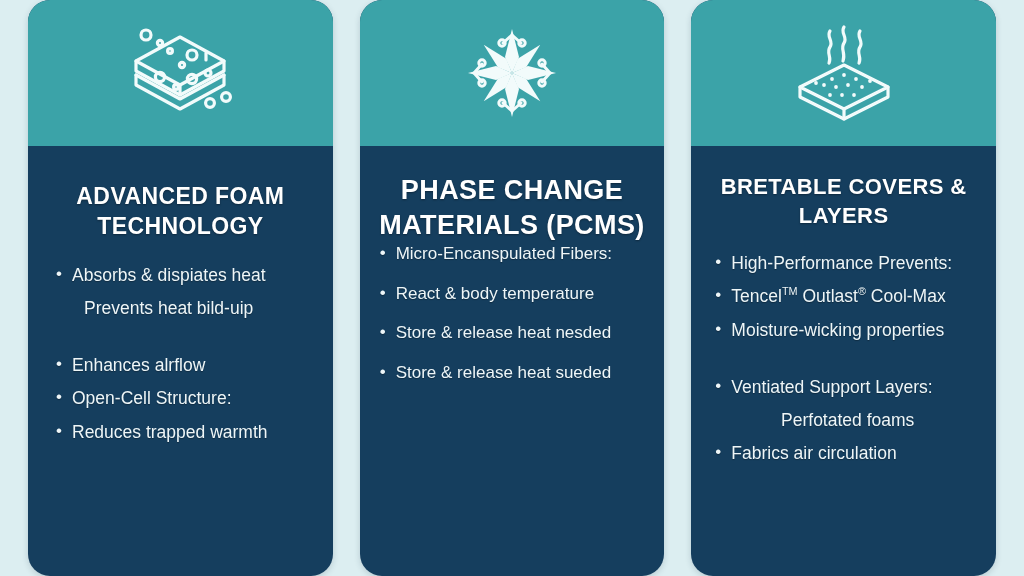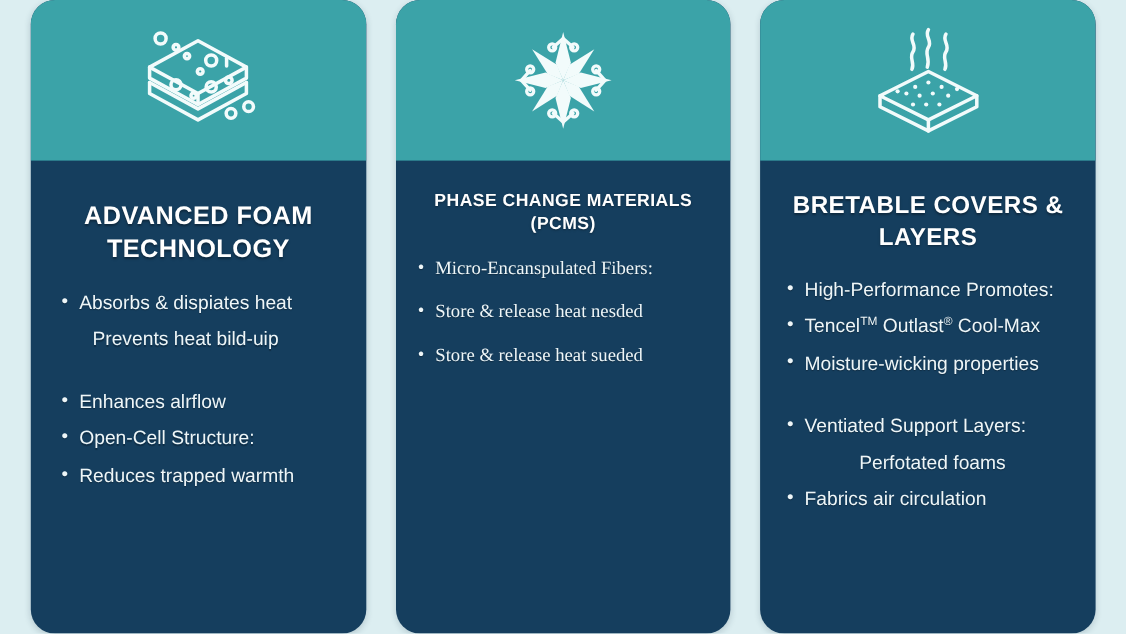--- a/index.html
+++ b/index.html
@@ -65,31 +65,31 @@
     font-size: 23px;
     font-weight: bold;
     line-height: 1.30;
     text-align: center;
     letter-spacing: 0.4px;
     text-shadow: 0 1px 2px rgba(0,0,0,0.35);
     margin: 16px 0 0 0;
     padding: 0 4px;
   }
   .card-1 .card-title { font-size: 23px; margin-top: 22px; }
-  .card-2 .card-title { font-size: 16px; margin-top: 13px; }
+  .card-2 .card-title { font-size: 27px; margin-top: 13px; }
   .card-3 .card-title { font-size: 22px; margin-top: 13px; }
 
   .bullets {
     list-style: none;
     margin: 0;
     padding: 0;
     color: #eef6f8;
   }
   .card-1 .bullets { margin-top: 22px; padding-left: 12px; }
-  .card-2 .bullets { margin-top: 18px; padding-left: 4px; font-family: Liberation Serif, serif; }
+  .card-2 .bullets { padding-left: 4px; }
   .card-3 .bullets { margin-top: 22px; padding-left: 8px; }
 
   .bullets li {
     font-size: 17.5px;
     line-height: 1.27;
     margin-bottom: 11px;
     position: relative;
     padding-left: 18px;
     text-shadow: 0 1px 1px rgba(0,0,0,0.3);
     white-space: nowrap;
@@ -210,20 +210,21 @@
               <path d="M0 -40 L6 -14 L0 0 L-6 -14 Z" fill="#f2fbfb" stroke="none"></path>
             </g>
           </g>
         </svg>
       </div>
     </div>
     <div class="card-body">
       <div class="card-title">PHASE CHANGE MATERIALS (PCMS)</div>
       <ul class="bullets">
         <li class="dot">Micro-Encanspulated Fibers:</li>
+        <li class="dot">React &amp; body temperature</li>
         <li class="dot">Store &amp; release heat nesded</li>
         <li class="dot">Store &amp; release heat sueded</li>
       </ul>
     </div>
   </div>
 
   <div class="card card-3">
     <div class="card-header">
       <div class="icon-wrap">
         <svg viewBox="0 0 120 104" fill="none" stroke="#f2fbfb" stroke-width="3.2" stroke-linecap="round" stroke-linejoin="round">
@@ -244,21 +245,21 @@
           <circle cx="58" cy="74" r="1.9" fill="#f2fbfb" stroke="none"></circle>
           <circle cx="70" cy="74" r="1.9" fill="#f2fbfb" stroke="none"></circle>
           <circle cx="86" cy="60" r="1.9" fill="#f2fbfb" stroke="none"></circle>
           <circle cx="32" cy="62" r="1.9" fill="#f2fbfb" stroke="none"></circle>
         </svg>
       </div>
     </div>
     <div class="card-body">
       <div class="card-title">BRETABLE COVERS &amp; LAYERS</div>
       <ul class="bullets">
-        <li class="dot">High-Performance Promotes:</li>
+        <li class="dot">High-Performance Prevents:</li>
         <li class="dot">Tencel<sup>TM</sup> Outlast<sup>®</sup> Cool-Max</li>
         <li class="dot">Moisture-wicking properties</li>
         <li class="spacer"></li>
         <li class="dot">Ventiated Support Layers:</li>
         <li class="centered">Perfotated foams</li>
         <li class="dot">Fabrics air circulation</li>
       </ul>
     </div>
   </div>
 

